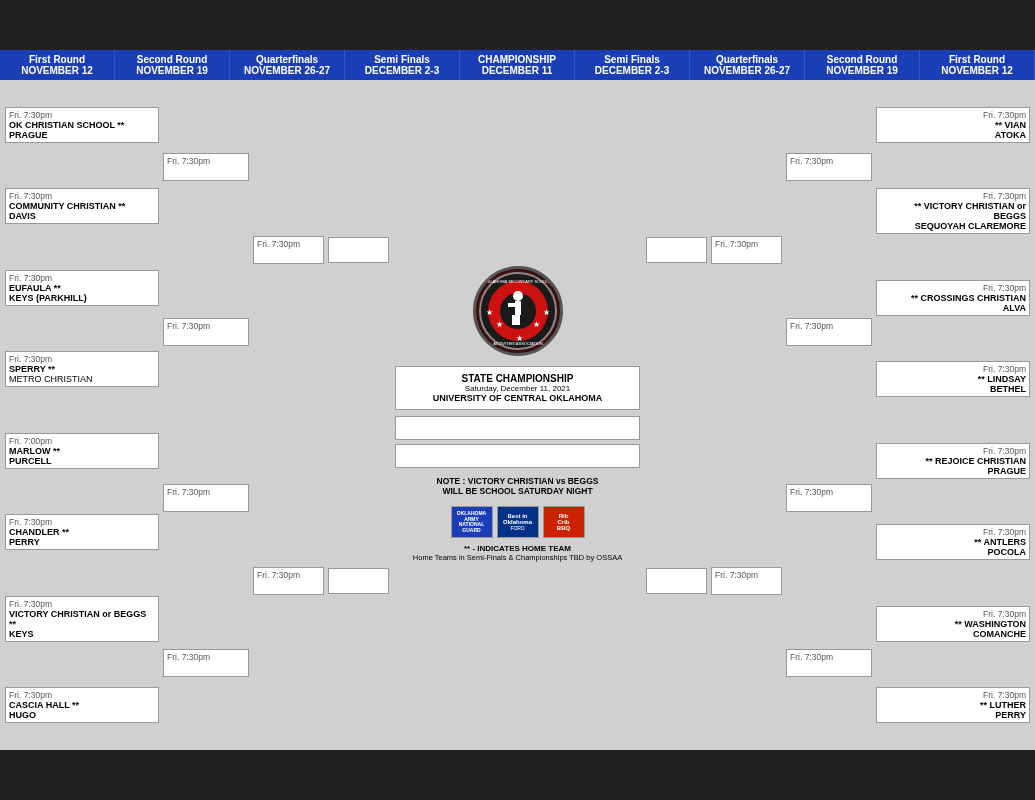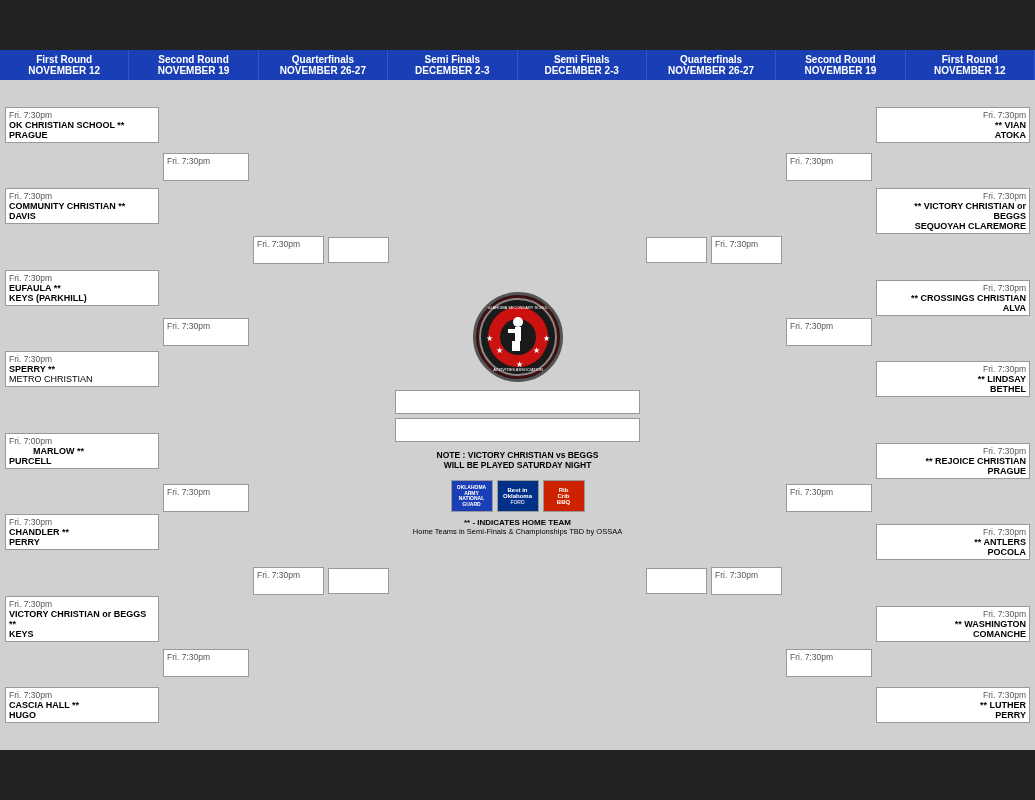--- a/index.html
+++ b/index.html
@@ -28,20 +28,24 @@
     </div>
     <div class="round-header">
       <div class="round-name">Quarterfinals</div>
       <div class="round-date">NOVEMBER 26-27</div>
     </div>
     <div class="round-header">
       <div class="round-name">Semi Finals</div>
       <div class="round-date">DECEMBER 2-3</div>
     </div>
     <div class="round-header">
+      <div class="round-name">CHAMPIONSHIP</div>
+      <div class="round-date">DECEMBER 11</div>
+    </div>
+    <div class="round-header">
       <div class="round-name">Semi Finals</div>
       <div class="round-date">DECEMBER 2-3</div>
     </div>
     <div class="round-header">
       <div class="round-name">Quarterfinals</div>
       <div class="round-date">NOVEMBER 26-27</div>
     </div>
     <div class="round-header">
       <div class="round-name">Second Round</div>
       <div class="round-date">NOVEMBER 19</div>
@@ -75,21 +79,21 @@
       </div>
 
       <div style="background:white;border:1px solid #999;padding:2px 3px;margin:2px 0;">
         <div style="font-size:8.5px;color:#555;">Fri. 7:30pm</div>
         <div style="font-size:9px;font-weight:bold;">SPERRY **</div>
         <div style="font-size:9px;font-weight:normal;">METRO CHRISTIAN</div>
       </div>
 
       <div style="background:white;border:1px solid #999;padding:2px 3px;margin:2px 0;">
         <div style="font-size:8.5px;color:#555;">Fri. 7:00pm</div>
-        <div style="font-size:9px;font-weight:bold;margin-left:24px;">MARLOW **</div>
+        <div style="font-size:9px;font-weight:bold;">MARLOW **</div>
         <div style="font-size:9px;font-weight:bold;">PURCELL</div>
       </div>
 
       <div style="background:white;border:1px solid #999;padding:2px 3px;margin:2px 0;">
         <div style="font-size:8.5px;color:#555;">Fri. 7:30pm</div>
         <div style="font-size:9px;font-weight:bold;">CHANDLER **</div>
         <div style="font-size:9px;font-weight:bold;">PERRY</div>
       </div>
 
       <div style="background:white;border:1px solid #999;padding:2px 3px;margin:2px 0;">
@@ -152,27 +156,32 @@
           <text x="18" y="56" fill="#fff" font-size="8">★</text>
           <text x="55" y="56" fill="#fff" font-size="8">★</text>
           <text x="65" y="44" fill="#fff" font-size="8">★</text>
           <text x="38" y="70" fill="#fff" font-size="8">★</text>
 
           <text x="40" y="12" fill="#fff" font-size="4" text-anchor="middle">OKLAHOMA SECONDARY SCHOOL</text>
           <text x="40" y="74" fill="#fff" font-size="4" text-anchor="middle">ACTIVITIES ASSOCIATION</text>
         </svg>
       </div>
 
+      <div style="background:white;border:1px solid #999;padding:6px 8px;text-align:center;width:100%;margin:4px 0;">
+        <div style="font-size:10px;font-weight:bold;">STATE CHAMPIONSHIP</div>
+        <div style="font-size:8px;">Saturday, December 11, 2021</div>
+        <div style="font-size:9px;font-weight:bold;">UNIVERSITY OF CENTRAL OKLAHOMA</div>
+      </div>
 
       <div style="background:white;border:1px solid #999;min-height:24px;width:100%;margin:2px 0;"></div>
       <div style="background:white;border:1px solid #999;min-height:24px;width:100%;margin:2px 0;"></div>
 
       <div style="margin:6px 0;text-align:center;">
         <div style="font-size:8.5px;font-weight:bold;">NOTE : VICTORY CHRISTIAN vs BEGGS</div>
-        <div style="font-size:8.5px;font-weight:bold;">WILL BE PLAYED SATURDAY NIGHT</div>
+        <div style="font-size:8.5px;font-weight:bold;">WILL BE SCHOOL SATURDAY NIGHT</div>
       </div>
 
       <div style="display:flex;align-items:center;justify-content:center;gap:4px;margin:4px 0;">
         <div style="width:42px;height:32px;background:#1a3eb5;border:1px solid #999;display:flex;flex-direction:column;align-items:center;justify-content:center;">
           <div style="font-size:5px;color:#fff;font-weight:bold;text-align:center;line-height:1.1;">OKLAHOMA<br>ARMY<br>NATIONAL<br>GUARD</div>
         </div>
         <div style="width:42px;height:32px;background:#003087;border:1px solid #999;display:flex;flex-direction:column;align-items:center;justify-content:center;">
           <div style="font-size:6px;color:#fff;font-weight:bold;text-align:center;">Best in<br>Oklahoma</div>
           <div style="font-size:5px;color:white;">FORD</div>
         </div>

